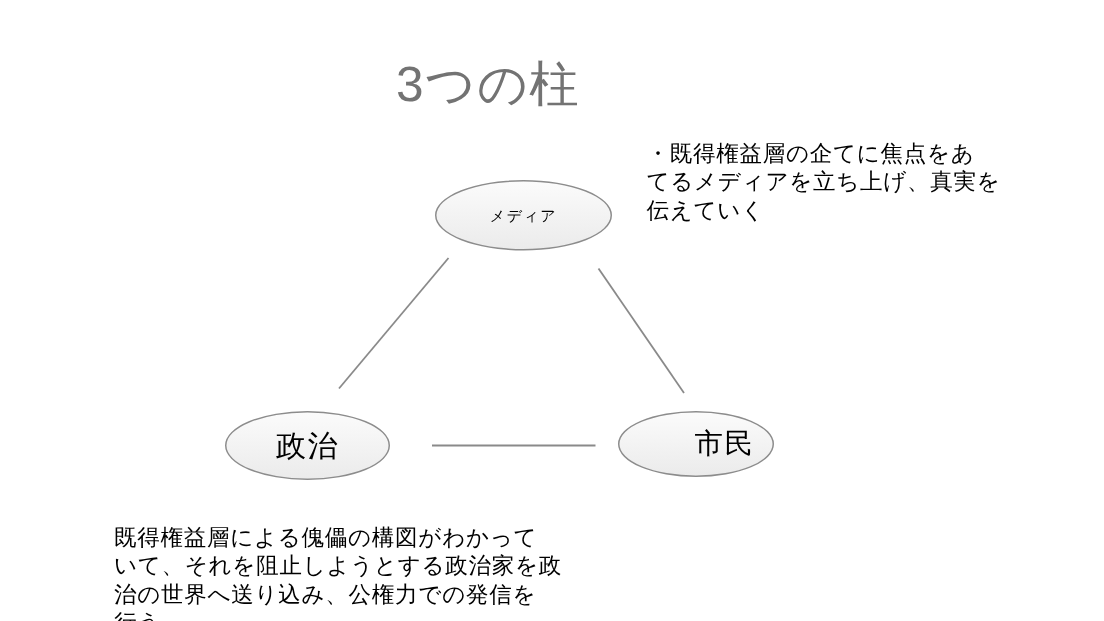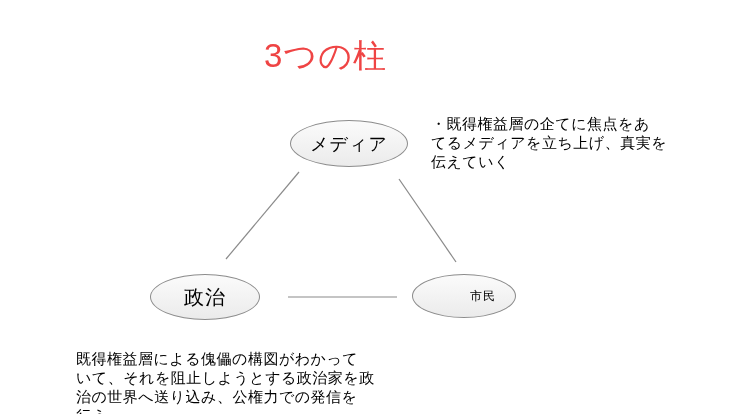--- a/index.html
+++ b/index.html
@@ -16,21 +16,21 @@
     overflow: hidden;
   }
   .slide-title {
     position: absolute;
     left: 264px;
     top: 34px;
     margin: 0;
     font-size: 33px;
     font-weight: 400;
     letter-spacing: 1px;
-    color: #ef4444;
+    color: #737373;
     white-space: nowrap;
   }
   .connectors {
     position: absolute;
     left: 0;
     top: 0;
     width: 736px;
     height: 414px;
   }
   .connectors line {
@@ -45,34 +45,34 @@
     align-items: center;
     justify-content: center;
     box-sizing: border-box;
   }
   .node span {
     color: #000000;
     letter-spacing: 1px;
     white-space: nowrap;
   }
   .node-media   { left: 290px; top: 120px; width: 118px; height: 47px; }
-  .node-media span { font-size: 18px; }
+  .node-media span { font-size: 10px; }
   .node-politics{ left: 150px; top: 274px; width: 110px; height: 46px; }
   .node-politics span { font-size: 20px; }
   .node-citizens{ left: 412px; top: 274px; width: 104px; height: 44px; }
-  .node-citizens span { font-size: 12px; margin-left: 38px; }
+  .node-citizens span { font-size: 19px; margin-left: 38px; }
   .note {
     position: absolute;
     font-size: 15px;
     line-height: 19px;
     letter-spacing: 0.5px;
     color: #000000;
     white-space: pre-line;
   }
-  .note-media    { left: 431px; top: 114px; width: 290px; }
+  .note-media    { left: 431px; top: 93px; width: 290px; }
   .note-politics { left: 66px;  top: 349px; width: 300px; margin-left: 10px; }
   .note-citizens { left: 444px; top: 329px; width: 280px; }
 </style>
 </head>
 <body>
 
 <div class="slide">
 
   <h1 class="slide-title">3つの柱</h1>
 

